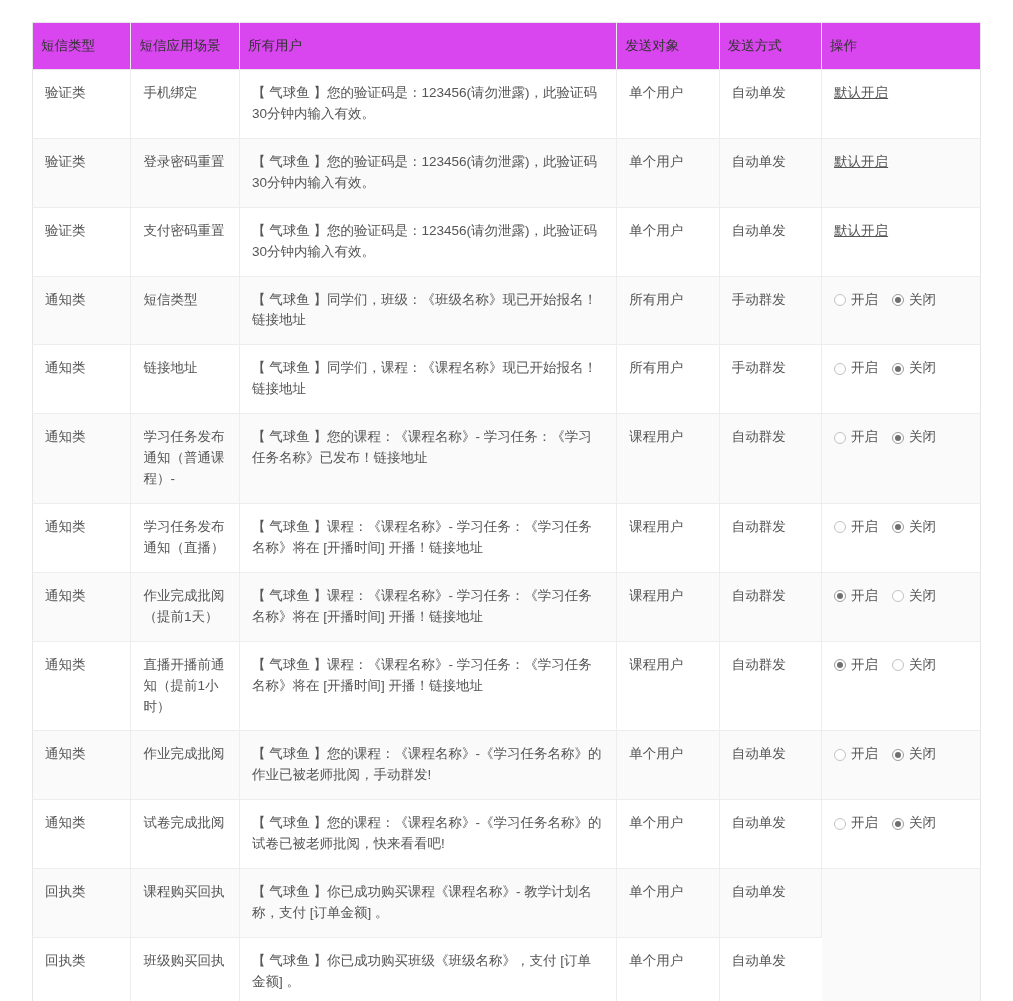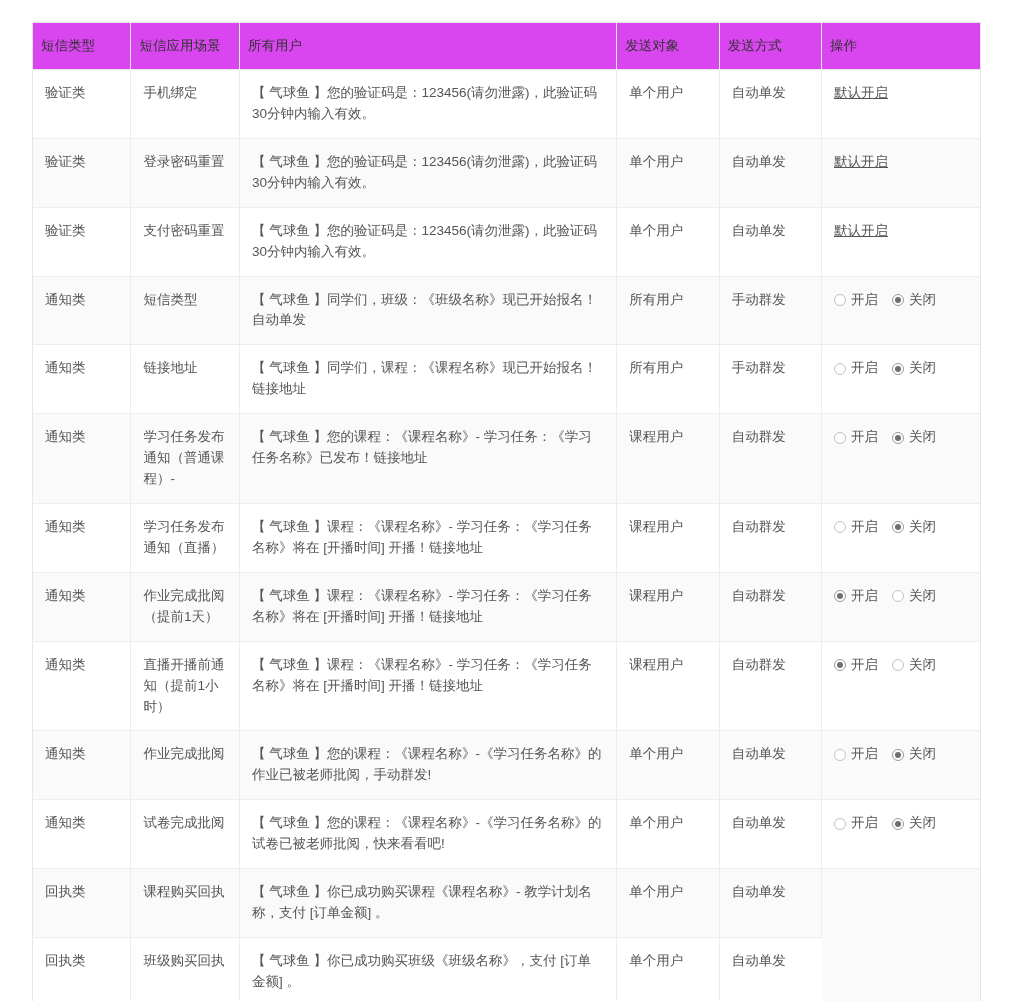--- a/index.html
+++ b/index.html
@@ -146,21 +146,21 @@
           <td>验证类</td>
           <td>支付密码重置</td>
           <td>【 气球鱼 】您的验证码是：123456(请勿泄露)，此验证码30分钟内输入有效。</td>
           <td>单个用户</td>
           <td>自动单发</td>
           <td><span class="plain-action">默认开启</span></td>
         </tr>
         <tr>
           <td>通知类</td>
           <td>短信类型</td>
-          <td>【 气球鱼 】同学们，班级：《班级名称》现已开始报名！自动单发</td>
+          <td>【 气球鱼 】同学们，班级：《班级名称》现已开始报名！链接地址</td>
           <td>所有用户</td>
           <td>手动群发</td>
           <td>
             <div class="radio-group">
               <label class="opt">
                 <span class="radio-dot"></span>
                 <span>开启</span>
               </label>
               <label class="opt">
                 <span class="radio-dot checked"></span>

